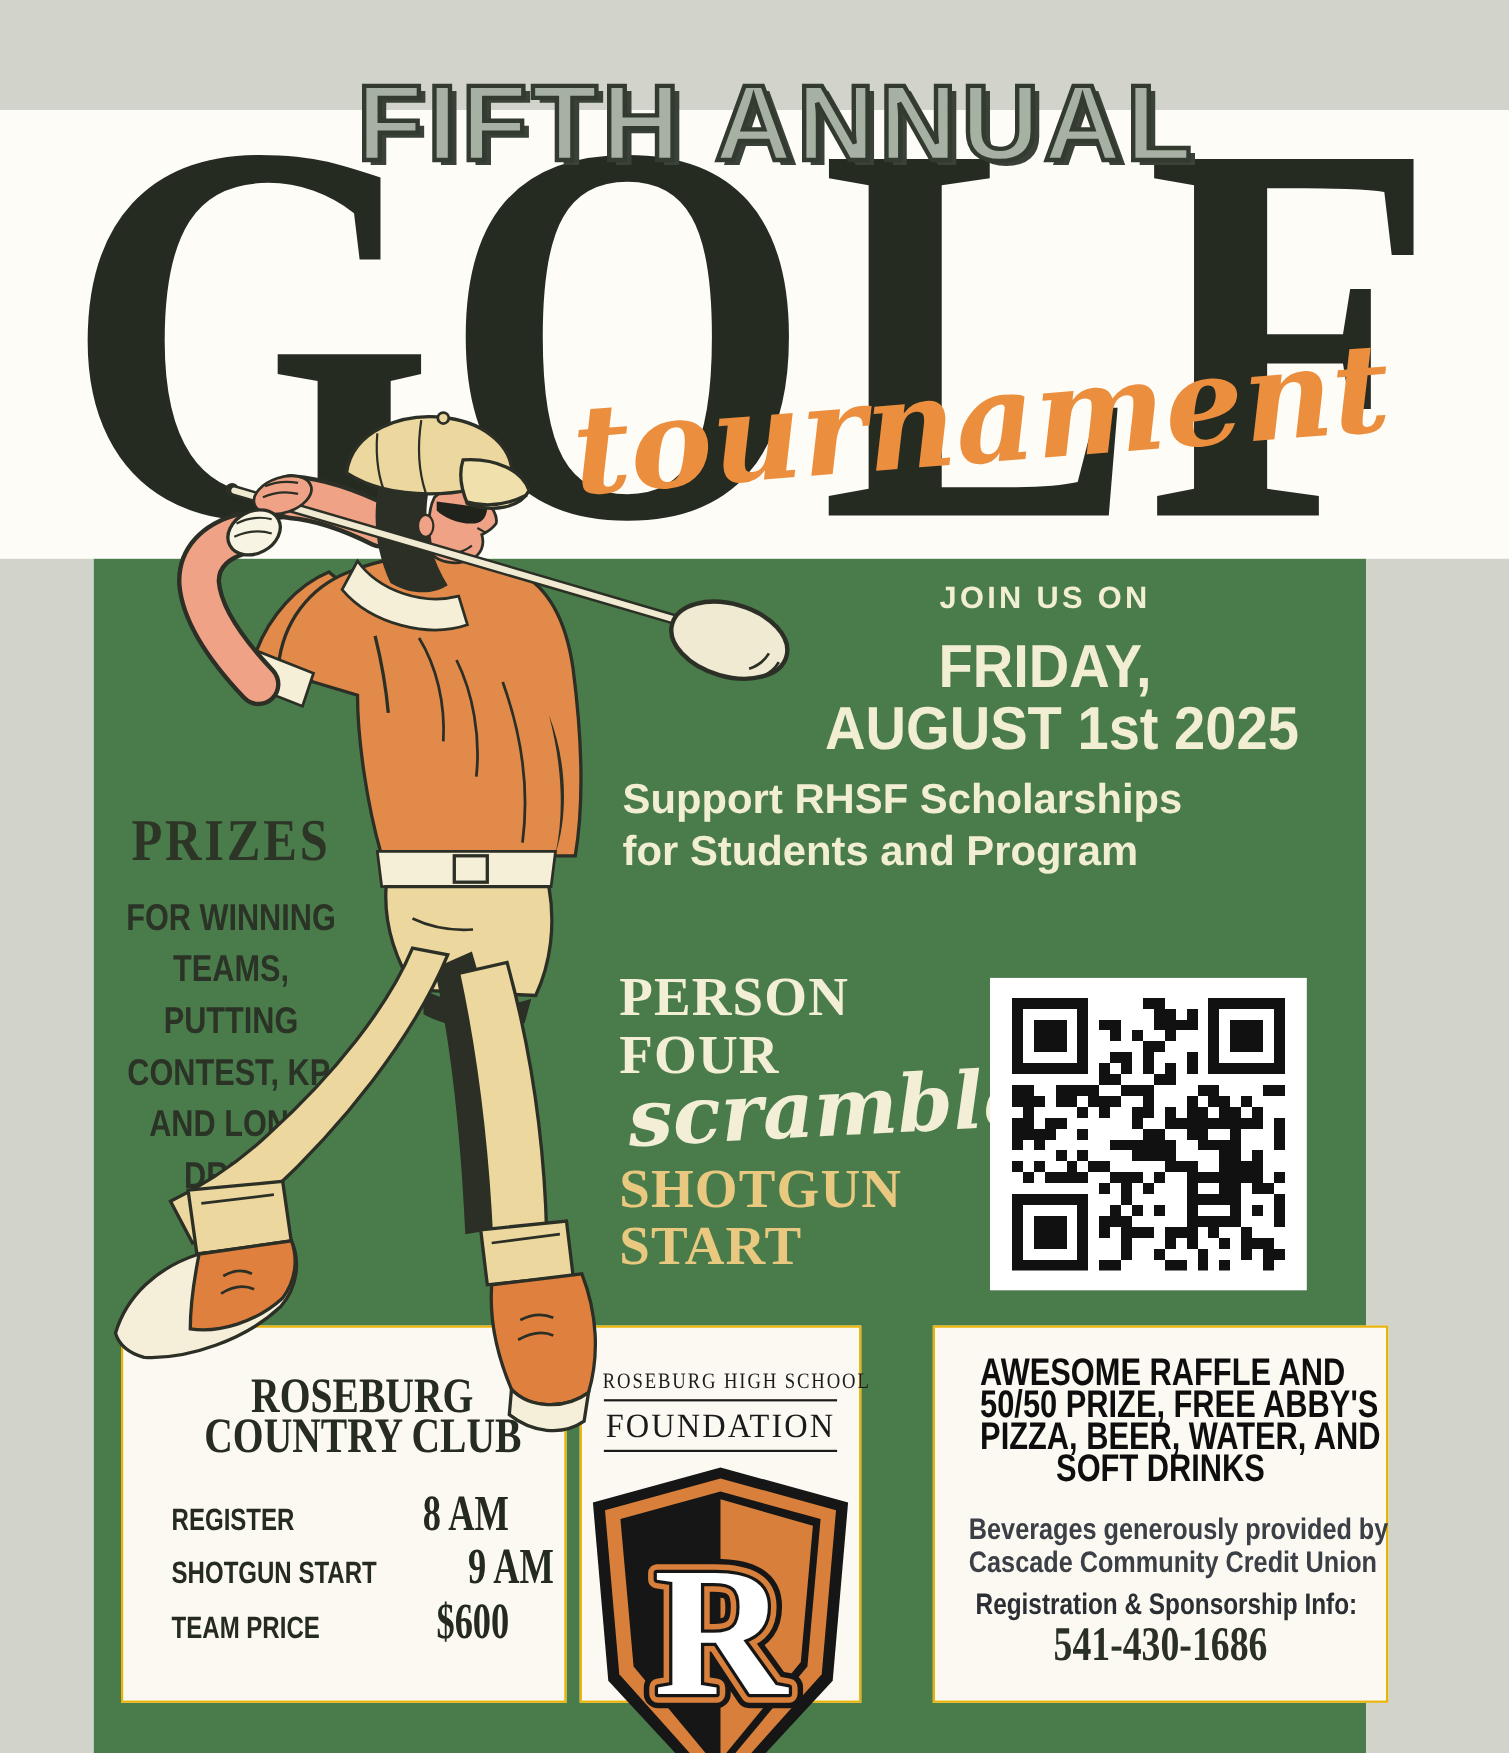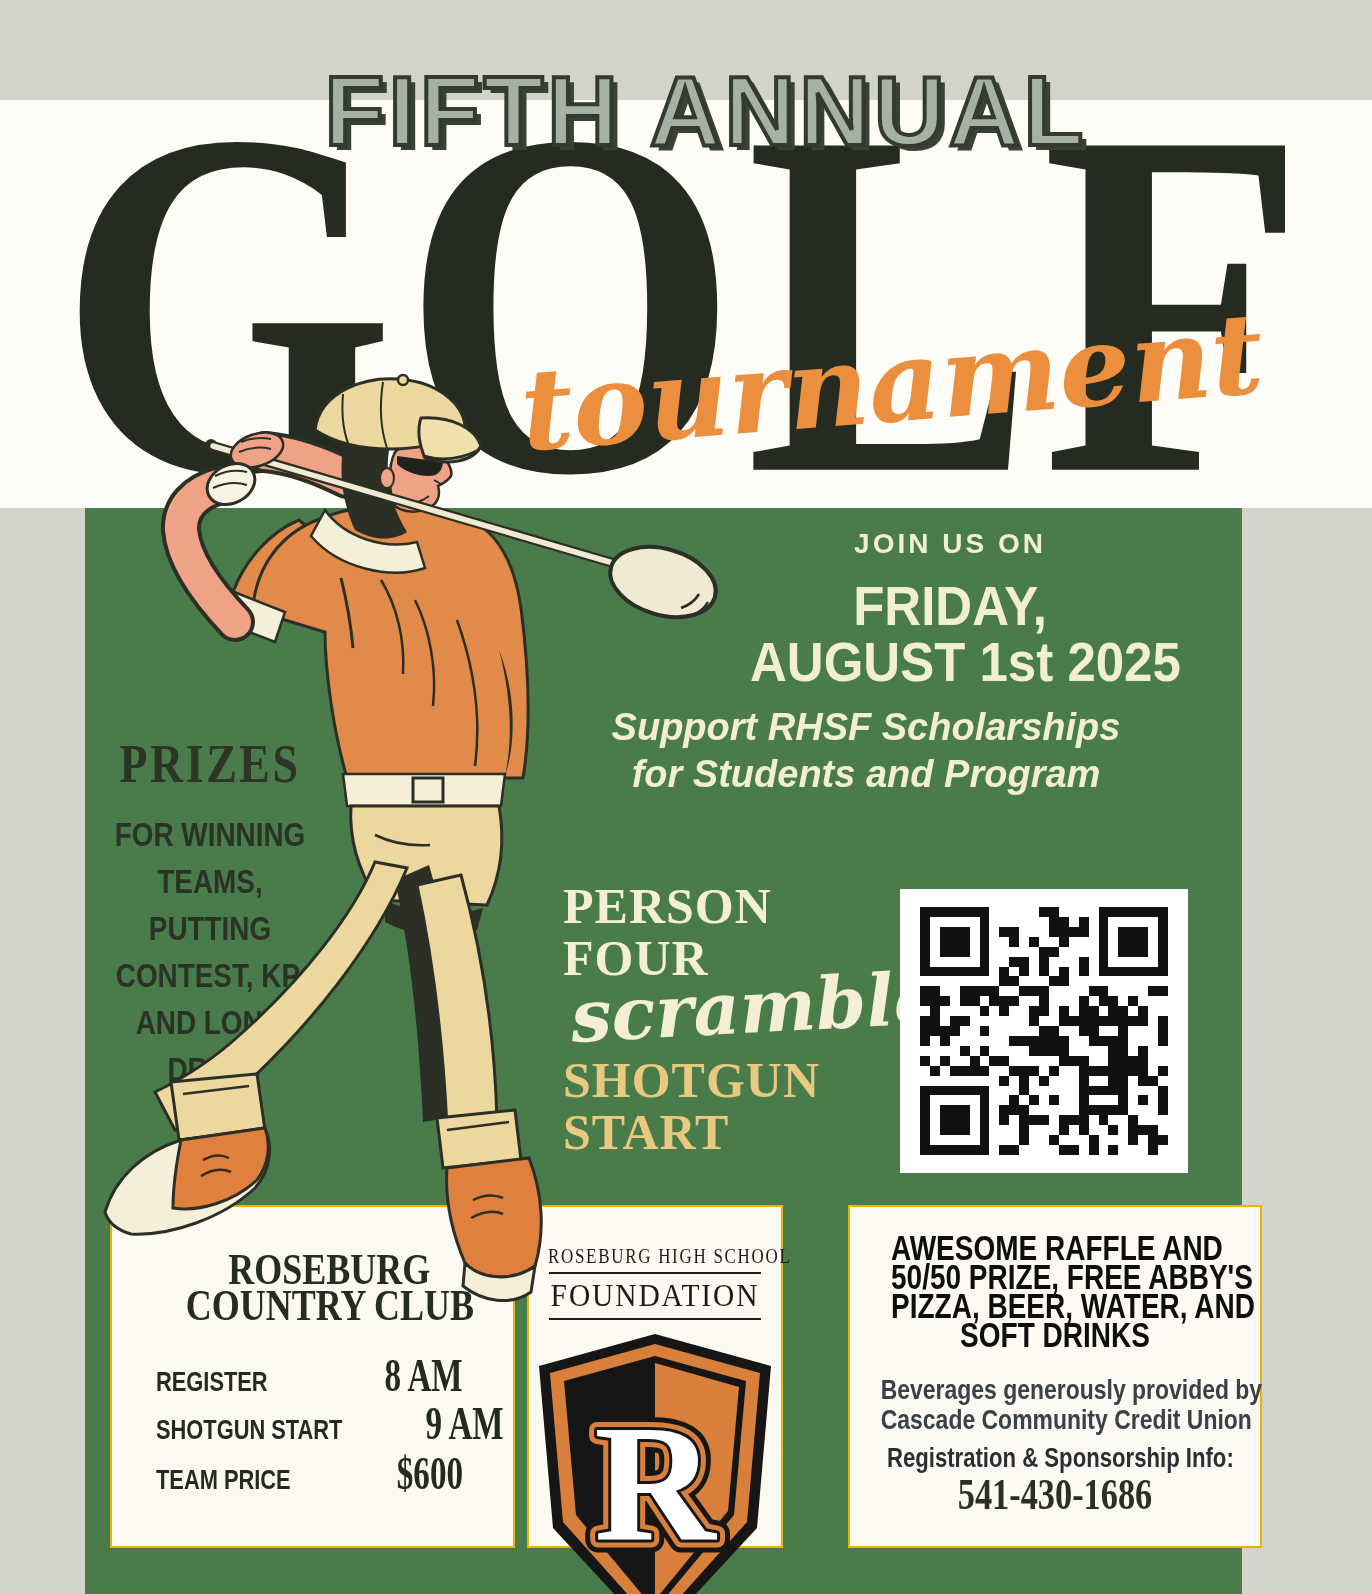--- a/index.html
+++ b/index.html
@@ -34,21 +34,21 @@
   .script-title {
     position:absolute; left:520px; top:318px; width:700px; text-align:center;
     font-family:"DejaVu Serif", serif; font-style:italic; font-weight:700;
     font-size:112px; color:#eb8f3e; transform:rotate(-4.5deg); z-index:7; white-space:nowrap;
   }
 
   
   .event-block { position:absolute; left:750px; top:528px; width:400px; text-align:center; z-index:20; color:#f2eed4; }
   .kicker { font-size:28px; font-weight:700; letter-spacing:3px; margin-bottom:16px; }
   .date-line { font-size:51px; font-weight:700; line-height:1.1; transform:scaleY(1.08); transform-origin:top center; white-space:nowrap; }
-  .support-block { position:absolute; left:566px; top:704px; width:600px; text-align:center; z-index:20; color:#f2eed4;font-style:italic; }
+  .support-block { position:absolute; left:566px; top:704px; width:600px; z-index:20; color:#f2eed4; }
   .support-line { font-size:38px; font-weight:700; line-height:47px; }
 
   
   .prizes-block { position:absolute; left:55px; top:733px; width:310px; text-align:center; z-index:20; }
   .prizes-title {
     font-family:"Liberation Serif", serif; font-weight:700; font-size:54px;
     letter-spacing:3px; color:#2d3527; transform:scaleX(0.85); transform-origin:center; white-space:nowrap;
   }
   .prizes-lines { margin-top:16px; transform:scaleX(0.82); transform-origin:center; }
   .prizes-line { font-size:34px; font-weight:700; line-height:47px; color:#2b3326; white-space:nowrap; }

